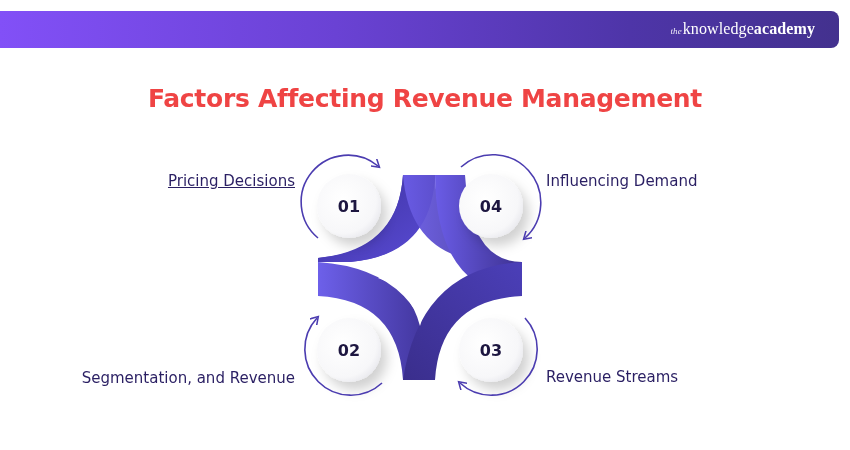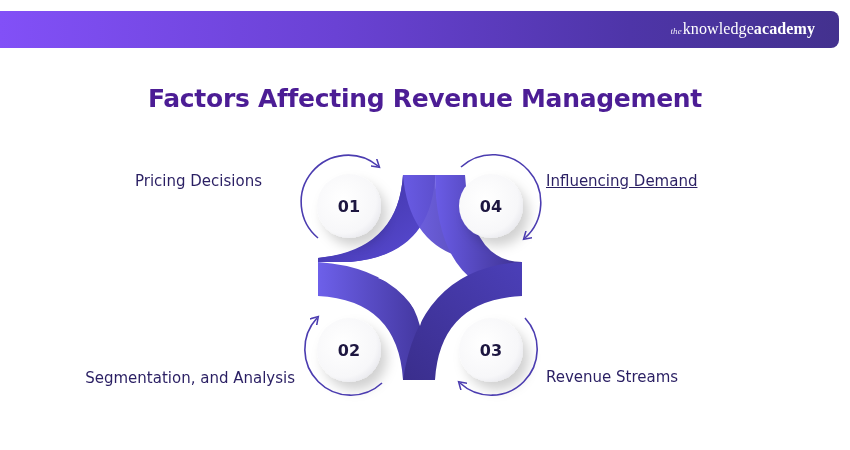--- a/index.html
+++ b/index.html
@@ -1,21 +1,21 @@
 <!DOCTYPE html>
 <html><head>
   <meta charset="utf-8">
   <style>
     html, body { margin: 0; padding: 0; }
     body { width: 850px; height: 450px; background: #ffffff; position: relative; overflow: hidden; font-family: "DejaVu Sans", sans-serif; }
     .banner { position: absolute; left: 0; top: 11px; width: 839px; height: 37px; border-radius: 0 8px 8px 0; background: linear-gradient(90deg, #8250f7 0%, #6a42d4 40%, #4e35a8 75%, #43318e 100%); }
     .brand { position: absolute; right: 24px; top: 9px; color: #ffffff; font-family: "Liberation Serif", serif; font-size: 16px; letter-spacing: 0.1px; }
     .brand .the { font-style: italic; font-size: 9px; opacity: 0.9; margin-right: 1px; }
     .brand .acad { font-weight: bold; }
-    .title { position: absolute; left: 0; width: 850px; top: 84px; text-align: center; color: #4c1d95; font-family: "DejaVu Sans", sans-serif; font-weight: bold; font-size: 25px; letter-spacing: -0.3px; }
+    .title { position: absolute; left: 0; width: 850px; top: 84px; text-align: center; color: #ef4444; font-family: "DejaVu Sans", sans-serif; font-weight: bold; font-size: 25px; letter-spacing: -0.3px; }
     .label { position: absolute; color: #2a1f63; font-family: "DejaVu Sans", sans-serif; font-size: 15px; line-height: 19px; white-space: nowrap; }
     .label.right-align { text-align: right; }
     .diagram { position: absolute; left: 0; top: 0; width: 850px; height: 450px; }
     .num { font-family: "DejaVu Sans", sans-serif; font-weight: bold; font-size: 16px; fill: #1d1640; }
   </style>
 </head>
 <body>
 
 <div class="banner">
   <div class="brand"><span class="the">the</span><span>knowledge</span><span class="acad">academy</span></div>
@@ -84,18 +84,18 @@
     <text class="num" x="349" y="356" text-anchor="middle">02</text>
     <path d="M382,383 A46,46 0 0 1 317,318" fill="none" stroke="#4b3cb0" stroke-width="1.6" marker-end="url(#arr)"></path>
   </g>
   <g>
     <circle cx="491" cy="350" r="32" fill="url(#circ)" filter="url(#sh)"></circle>
     <text class="num" x="491" y="356" text-anchor="middle">03</text>
     <path d="M525,318 A46,46 0 0 1 460,383" fill="none" stroke="#4b3cb0" stroke-width="1.6" marker-end="url(#arr)"></path>
   </g>
 </svg>
 
-<div class="label right-align" style="right:588px; top:172px;">Pricing Decisions</div>
-<div class="label" style="left:546px; top:172px;text-decoration:underline;">Influencing Demand</div>
+<div class="label right-align" style="right:555px; top:172px;text-decoration:underline;">Pricing Decisions</div>
+<div class="label" style="left:546px; top:172px;">Influencing Demand</div>
 <div class="label right-align" style="right:555px; top:369px;">
-  <div>Segmentation, and Analysis</div>
+  <div>Segmentation, and Revenue</div>
 </div>
 <div class="label" style="left:546px; top:368px;text-align:right;">Revenue Streams</div>
 
 </body></html>

